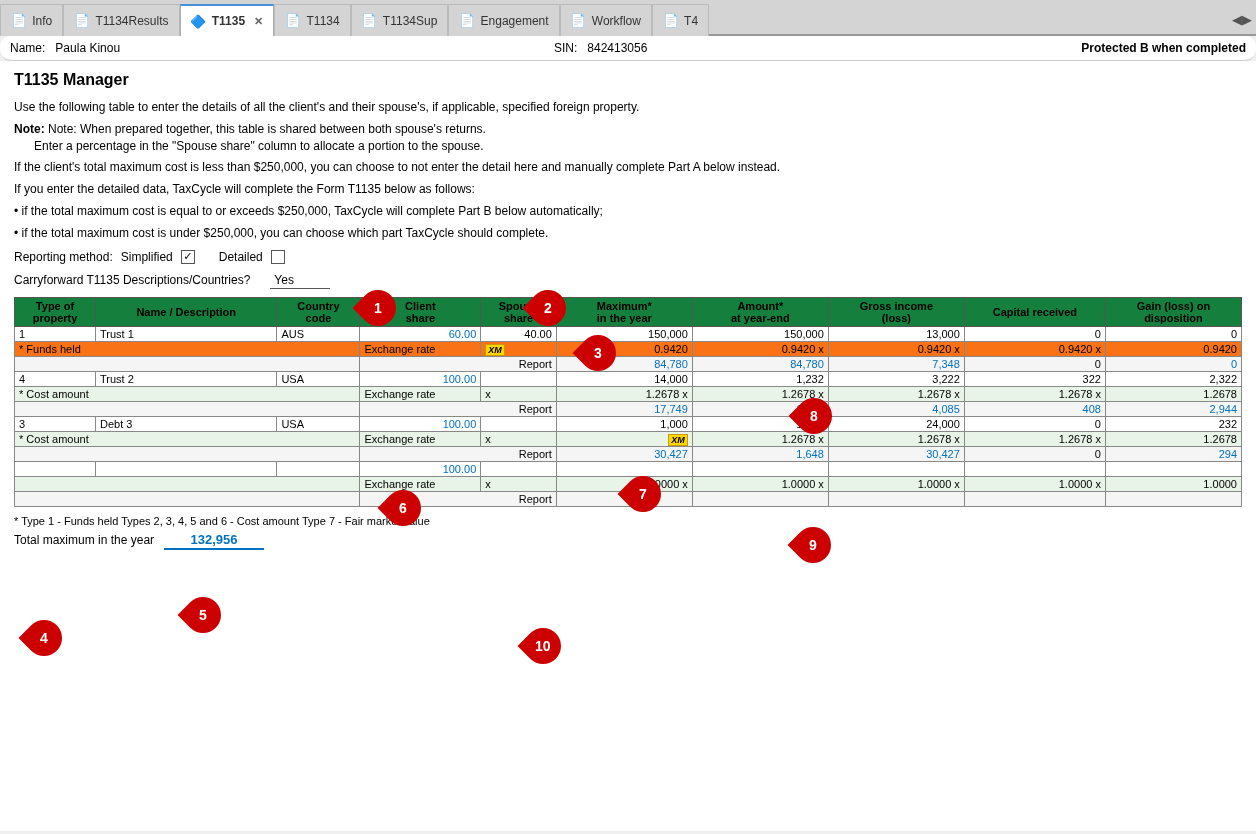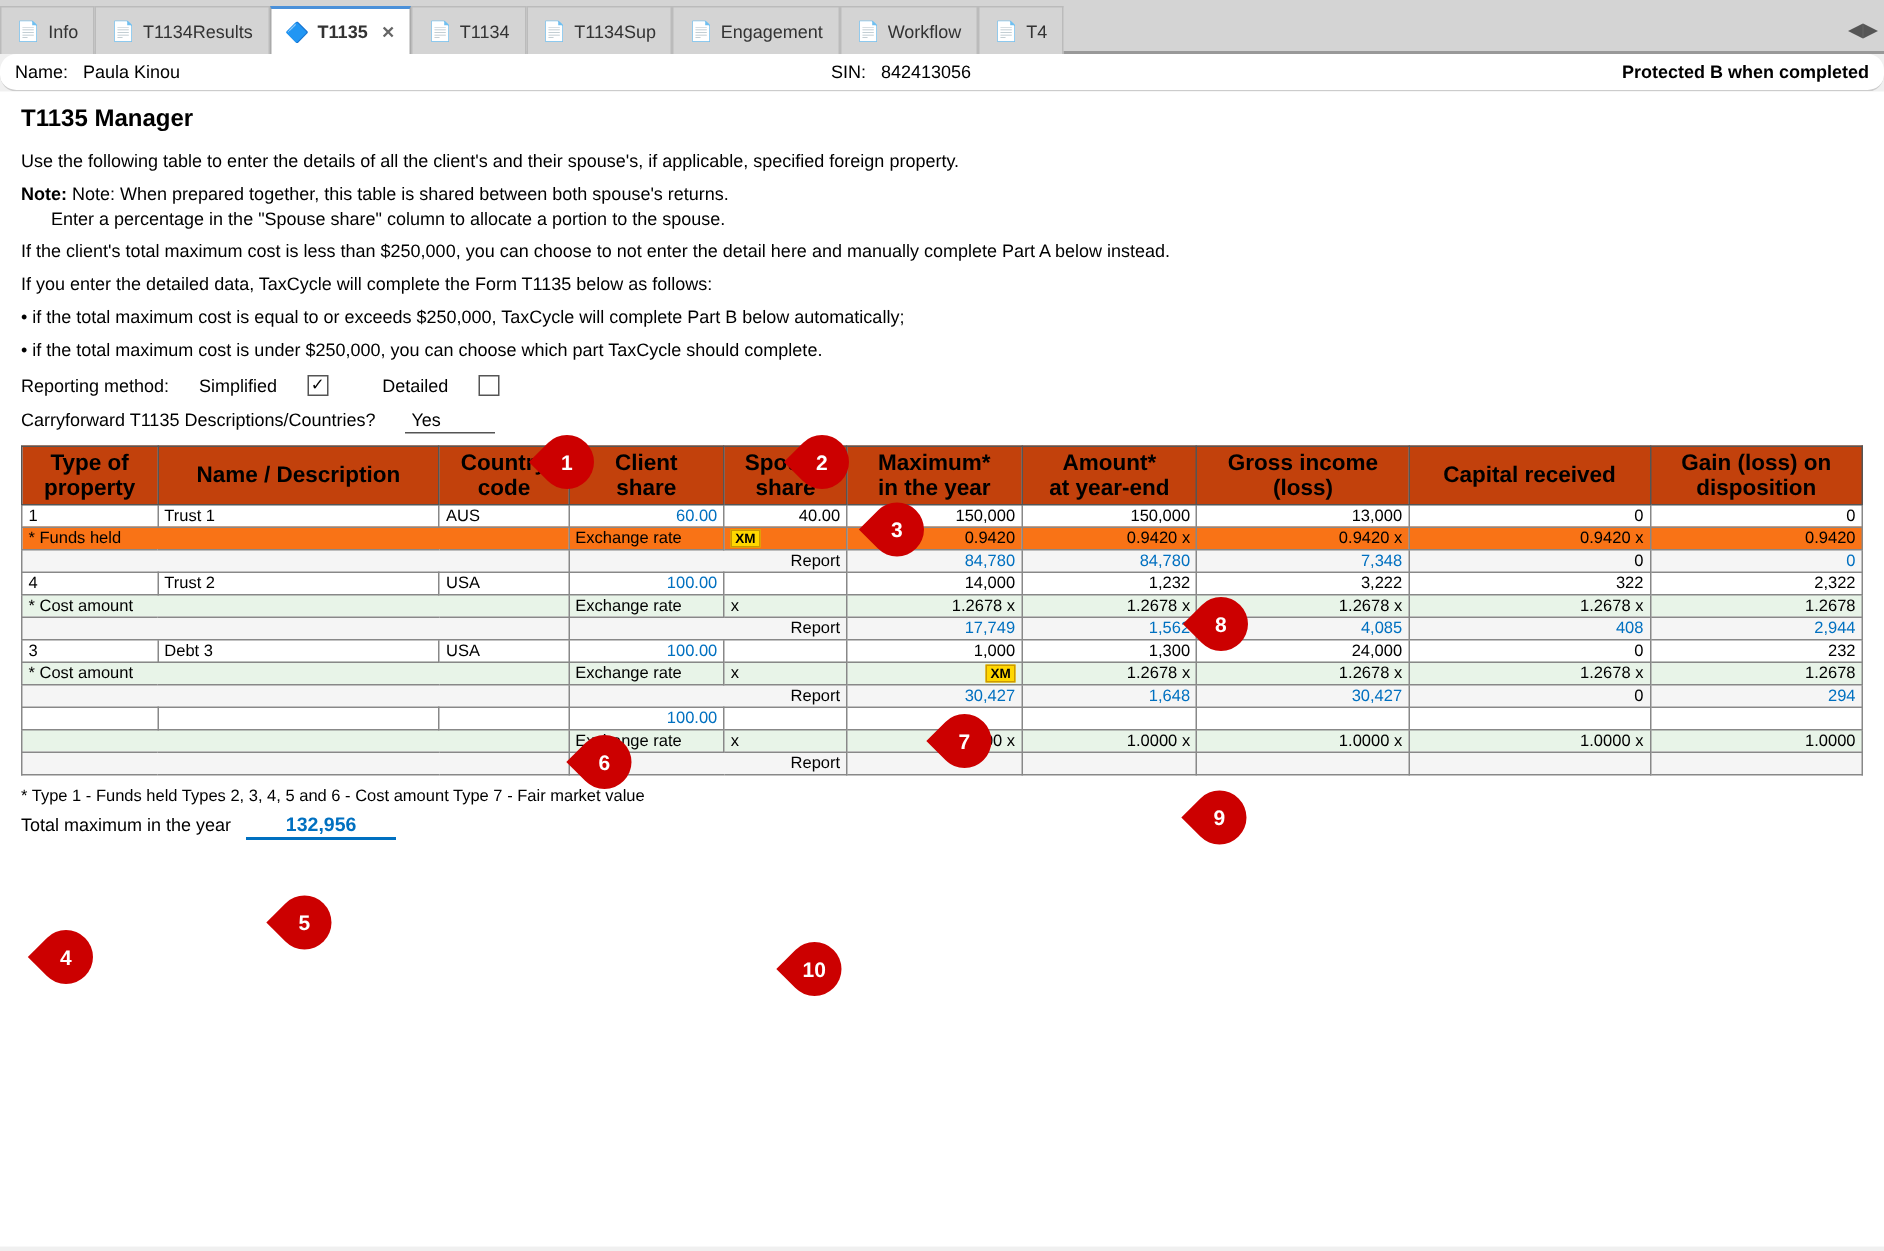--- a/index.html
+++ b/index.html
@@ -66,21 +66,21 @@
     }
 
     .instruction-text { margin-bottom: 5px; line-height: 1.4; }
     .note-text { margin-bottom: 5px; line-height: 1.4; }
     .note-text strong { font-weight: bold; }
     .indent { margin-left: 20px; }
 
     .reporting-row {
       display: flex;
       align-items: center;
-      gap: 20px;
+      gap: 8px;
       margin: 8px 0;
       font-size: 12px;
     }
     .checkbox-box {
       width: 14px;
       height: 14px;
       border: 1px solid #555;
       display: inline-flex;
       align-items: center;
       justify-content: center;
@@ -102,46 +102,47 @@
     }
 
     
     .data-table {
       width: 100%;
       border-collapse: collapse;
       font-size: 11px;
       margin-bottom: 8px;
     }
     .data-table th {
-      background: #c2410c;
+      background: #15803d;
       border: 1px solid #555;
       padding: 2px 4px;
       text-align: center;
       font-weight: bold;
       vertical-align: middle;
-      font-size: 15px;
+      font-size: 11px;
     }
     .data-table td {
       border: 1px solid #888;
       padding: 1px 4px;
       vertical-align: middle;
       font-size: 11px;
     }
     .td-blue { color: #0070c0; }
     .td-right { text-align: right; }
     .row-exchange { background: #e8f4e8; }
     .row-report { background: #f5f5f5; }
     .row-funds { background: #f97316; font-style: normal; }
     .xm-badge {
       background: #ffd700;
       color: #000;
       font-size: 9px;
       padding: 0 2px;
       font-weight: bold;
       border: 1px solid #cc9900;
+      font-style: italic;
     }
 
     .footer-legend {
       font-size: 11px;
       margin-top: 6px;
       display: flex;
       gap: 16px;
     }
     .total-row {
       display: flex;

